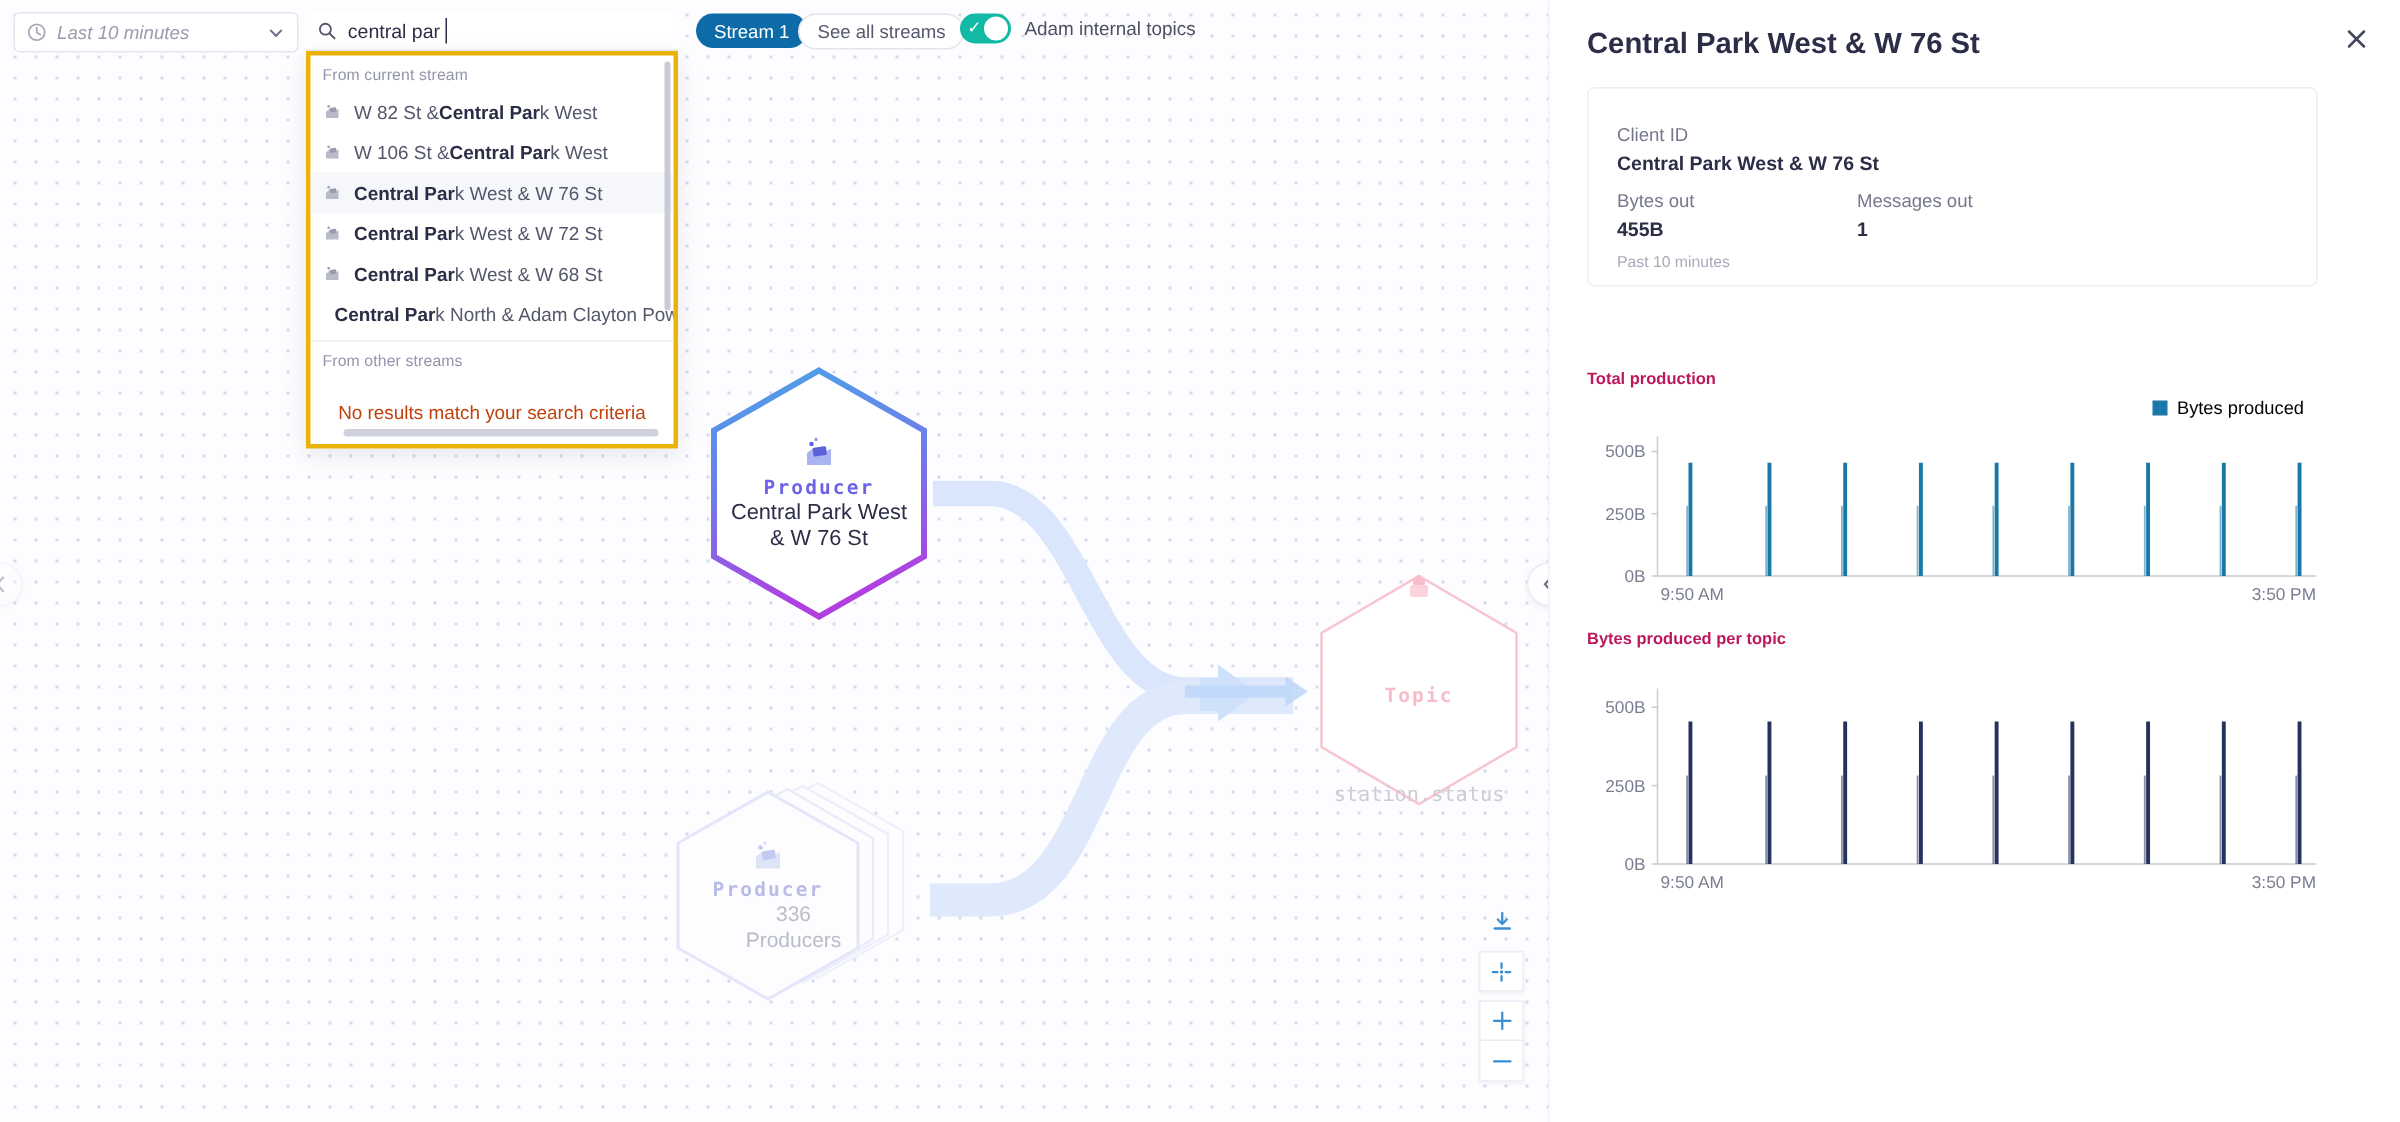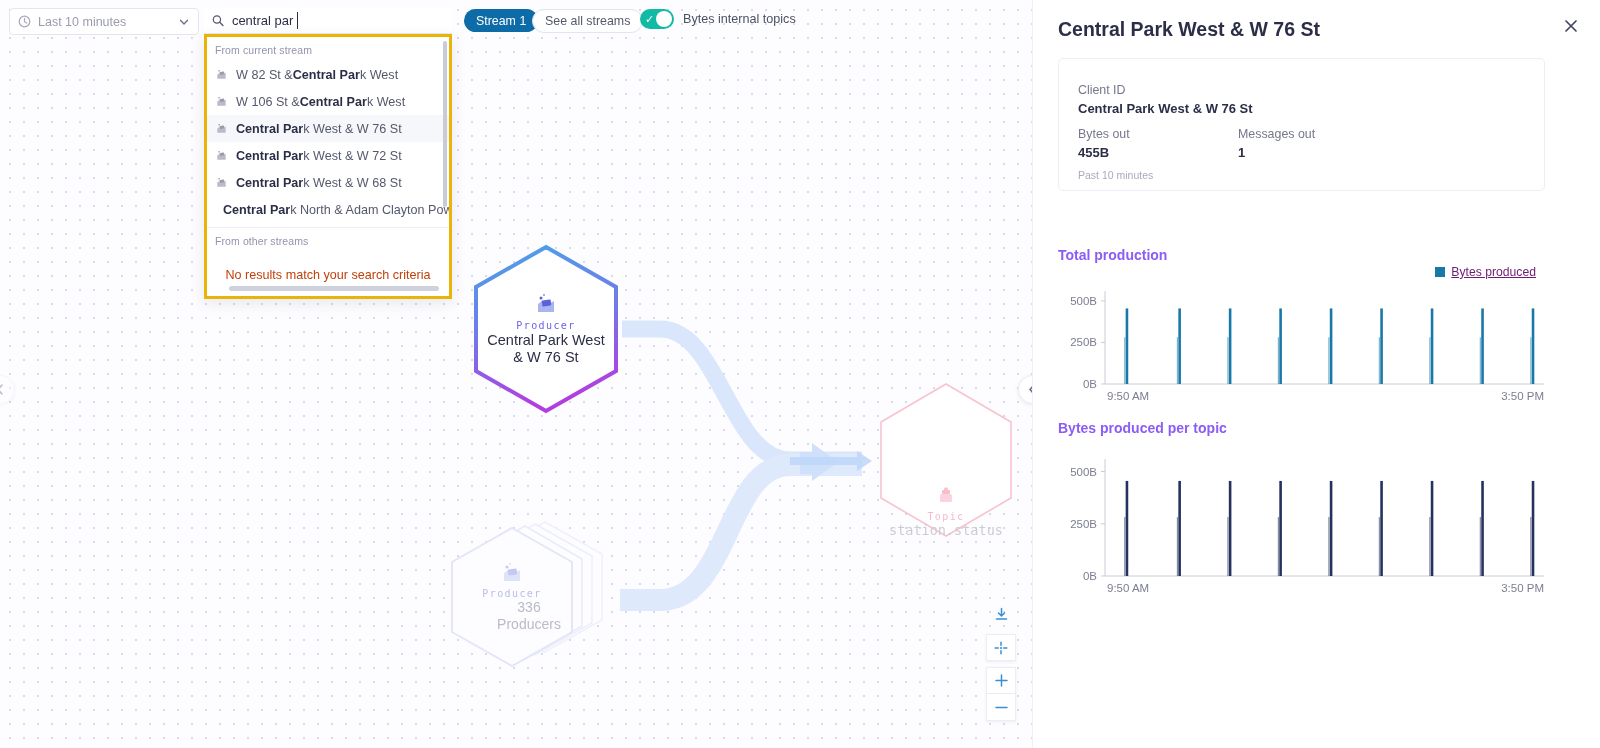--- a/index.html
+++ b/index.html
@@ -22,21 +22,21 @@
     overflow: hidden;
   }
 
   
   .flows { position: absolute; left: 0; top: 0; width: 1032px; height: 748px; }
 
   
   .hex-node { position: absolute; }
   .hex-label-type {
     font-family: "DejaVu Sans Mono", monospace;
-    font-size: 10px; letter-spacing: 1.4px; font-weight: 400;
+    font-size: 13px; letter-spacing: 1.4px; font-weight: 700;
   }
   .hex-label-name { font-size: 14.5px; line-height: 17px; color: #2c2e47; text-align: center; }
 
   
   #producer-node { left: 470px; top: 243px; width: 152px; height: 172px; }
   #producer-node .content {
     position: absolute; left: 0; top: 0; width: 152px; height: 172px;
     display: flex; flex-direction: column; align-items: center; justify-content: center;
     gap: 1px;
   }
@@ -48,35 +48,35 @@
     position: absolute; left: 0px; top: 0px; width: 145px; height: 160px;
     display: flex; flex-direction: column; align-items: center; justify-content: center;
   }
   #producers-stack .hex-label-type { color: #b9bce8; }
   #producers-stack .hex-label-name { color: #b9bcc9; font-size: 14px; margin-left: 34px; }
 
   
   #topic-node { left: 876px; top: 381px; width: 140px; height: 158px; }
   #topic-node .content {
     position: absolute; left: 0; top: 0; width: 140px; height: 158px;
-    display: flex; flex-direction: column; align-items: center; justify-content: flex-end;
+    display: flex; flex-direction: column; align-items: center; justify-content: space-between;
   }
   #topic-node .hex-label-type { color: #f7bcc8; }
   #topic-node .hex-label-name { color: #ccccd4; font-family: "DejaVu Sans Mono", monospace; font-size: 13.5px; }
 
   
   .topbar { position: absolute; left: 0; top: 0; height: 42px; width: 1032px; z-index: 30; }
 
   .time-select {
     position: absolute; left: 9px; top: 8px; width: 190px; height: 27px;
     background: #fff; border: 1px solid #e4e6ef; border-radius: 4px;
     display: flex; align-items: center; padding: 0 8px; gap: 7px;
     font-size: 12.5px; color: #9a9cad; cursor: pointer;
   }
-  .time-select .label { flex: 1; }
+  .time-select .label { flex: 1; font-style: italic; }
 
   .search-box {
     position: absolute; left: 204px; top: 8px; width: 248px; height: 26px;
     background: #fff; display: flex; align-items: center; gap: 8px; padding: 0 8px;
     border-bottom: 1px solid #e9eaf2;
   }
   .search-box input {
     border: 0; outline: 0; font-size: 13px; color: #2c2e47; width: 100%;
     font-family: "Liberation Sans", sans-serif; background: transparent;
   }
@@ -167,31 +167,31 @@
     position: absolute; left: 25px; top: 58px; width: 487px; height: 133px;
     border: 1px solid #eceef5; border-radius: 5px; background: #fff;
   }
   .info-card .k { font-size: 12.4px; color: #75788c; }
   .info-card .v { font-size: 13px; color: #2c2e47; font-weight: 700; margin-top: 4px; }
   .card-row1 { position: absolute; left: 19px; top: 24px; }
   .card-col-a { position: absolute; left: 19px; top: 68px; }
   .card-col-b { position: absolute; left: 179px; top: 68px; }
   .card-foot { position: absolute; left: 19px; top: 110px; font-size: 10.5px; color: #a9abbb; }
 
-  .chart-title { position: absolute; font-size: 14px; font-weight: 700; color: #8b5cf6; }
+  .chart-title { position: absolute; font-size: 11px; font-weight: 700; color: #be185d; }
   #chart1-title { left: 25px; top: 247px; }
   #chart2-title { left: 25px; top: 420px; text-align: center; }
 
   .chart-box { position: absolute; }
   #chart1 { left: 25px; top: 265px; width: 500px; height: 145px; }
   #chart2 { left: 25px; top: 447px; width: 500px; height: 155px; }
 
   .legend {
     position: absolute; right: 22px; top: 0px; display: flex; align-items: center; gap: 6px;
-    font-size: 12.2px; color: #701a75; text-decoration: underline;
+    font-size: 12.2px; color: #000000;
   }
   .legend .swatch { width: 10px; height: 10px; }
 </style>
 </head>
 <body>
 
 <div id="app">
 
   <div class="canvas">
 
@@ -324,21 +324,21 @@
     <div class="caret"></div>
 
     <div class="pill-stream">Stream 1</div>
     <div class="pill-all">See all streams</div>
 
     <div class="toggle-wrap">
       <div class="toggle">
         <span class="check">✓</span>
         <span class="knob"></span>
       </div>
-      <span class="toggle-label">Bytes internal topics</span>
+      <span class="toggle-label">Adam internal topics</span>
     </div>
   </div>
 
   <div class="dropdown">
     <div class="dd-section">From current stream</div>
     <div id="dd-list">
         <div class="dd-item">
           <svg width="13" height="13" viewBox="0 0 14 14">
   <path d="M2.5,7 L2.5,11.5 L11.5,11.5 L11.5,5 L8.2,7 L8.2,5 L4.9,7 L4.9,5 Z" fill="#b9bbc8"></path>
   <rect x="5" y="4" width="5" height="3.2" rx="0.8" transform="rotate(-8 7.5 5.6)" fill="#9a9cab"></rect>

